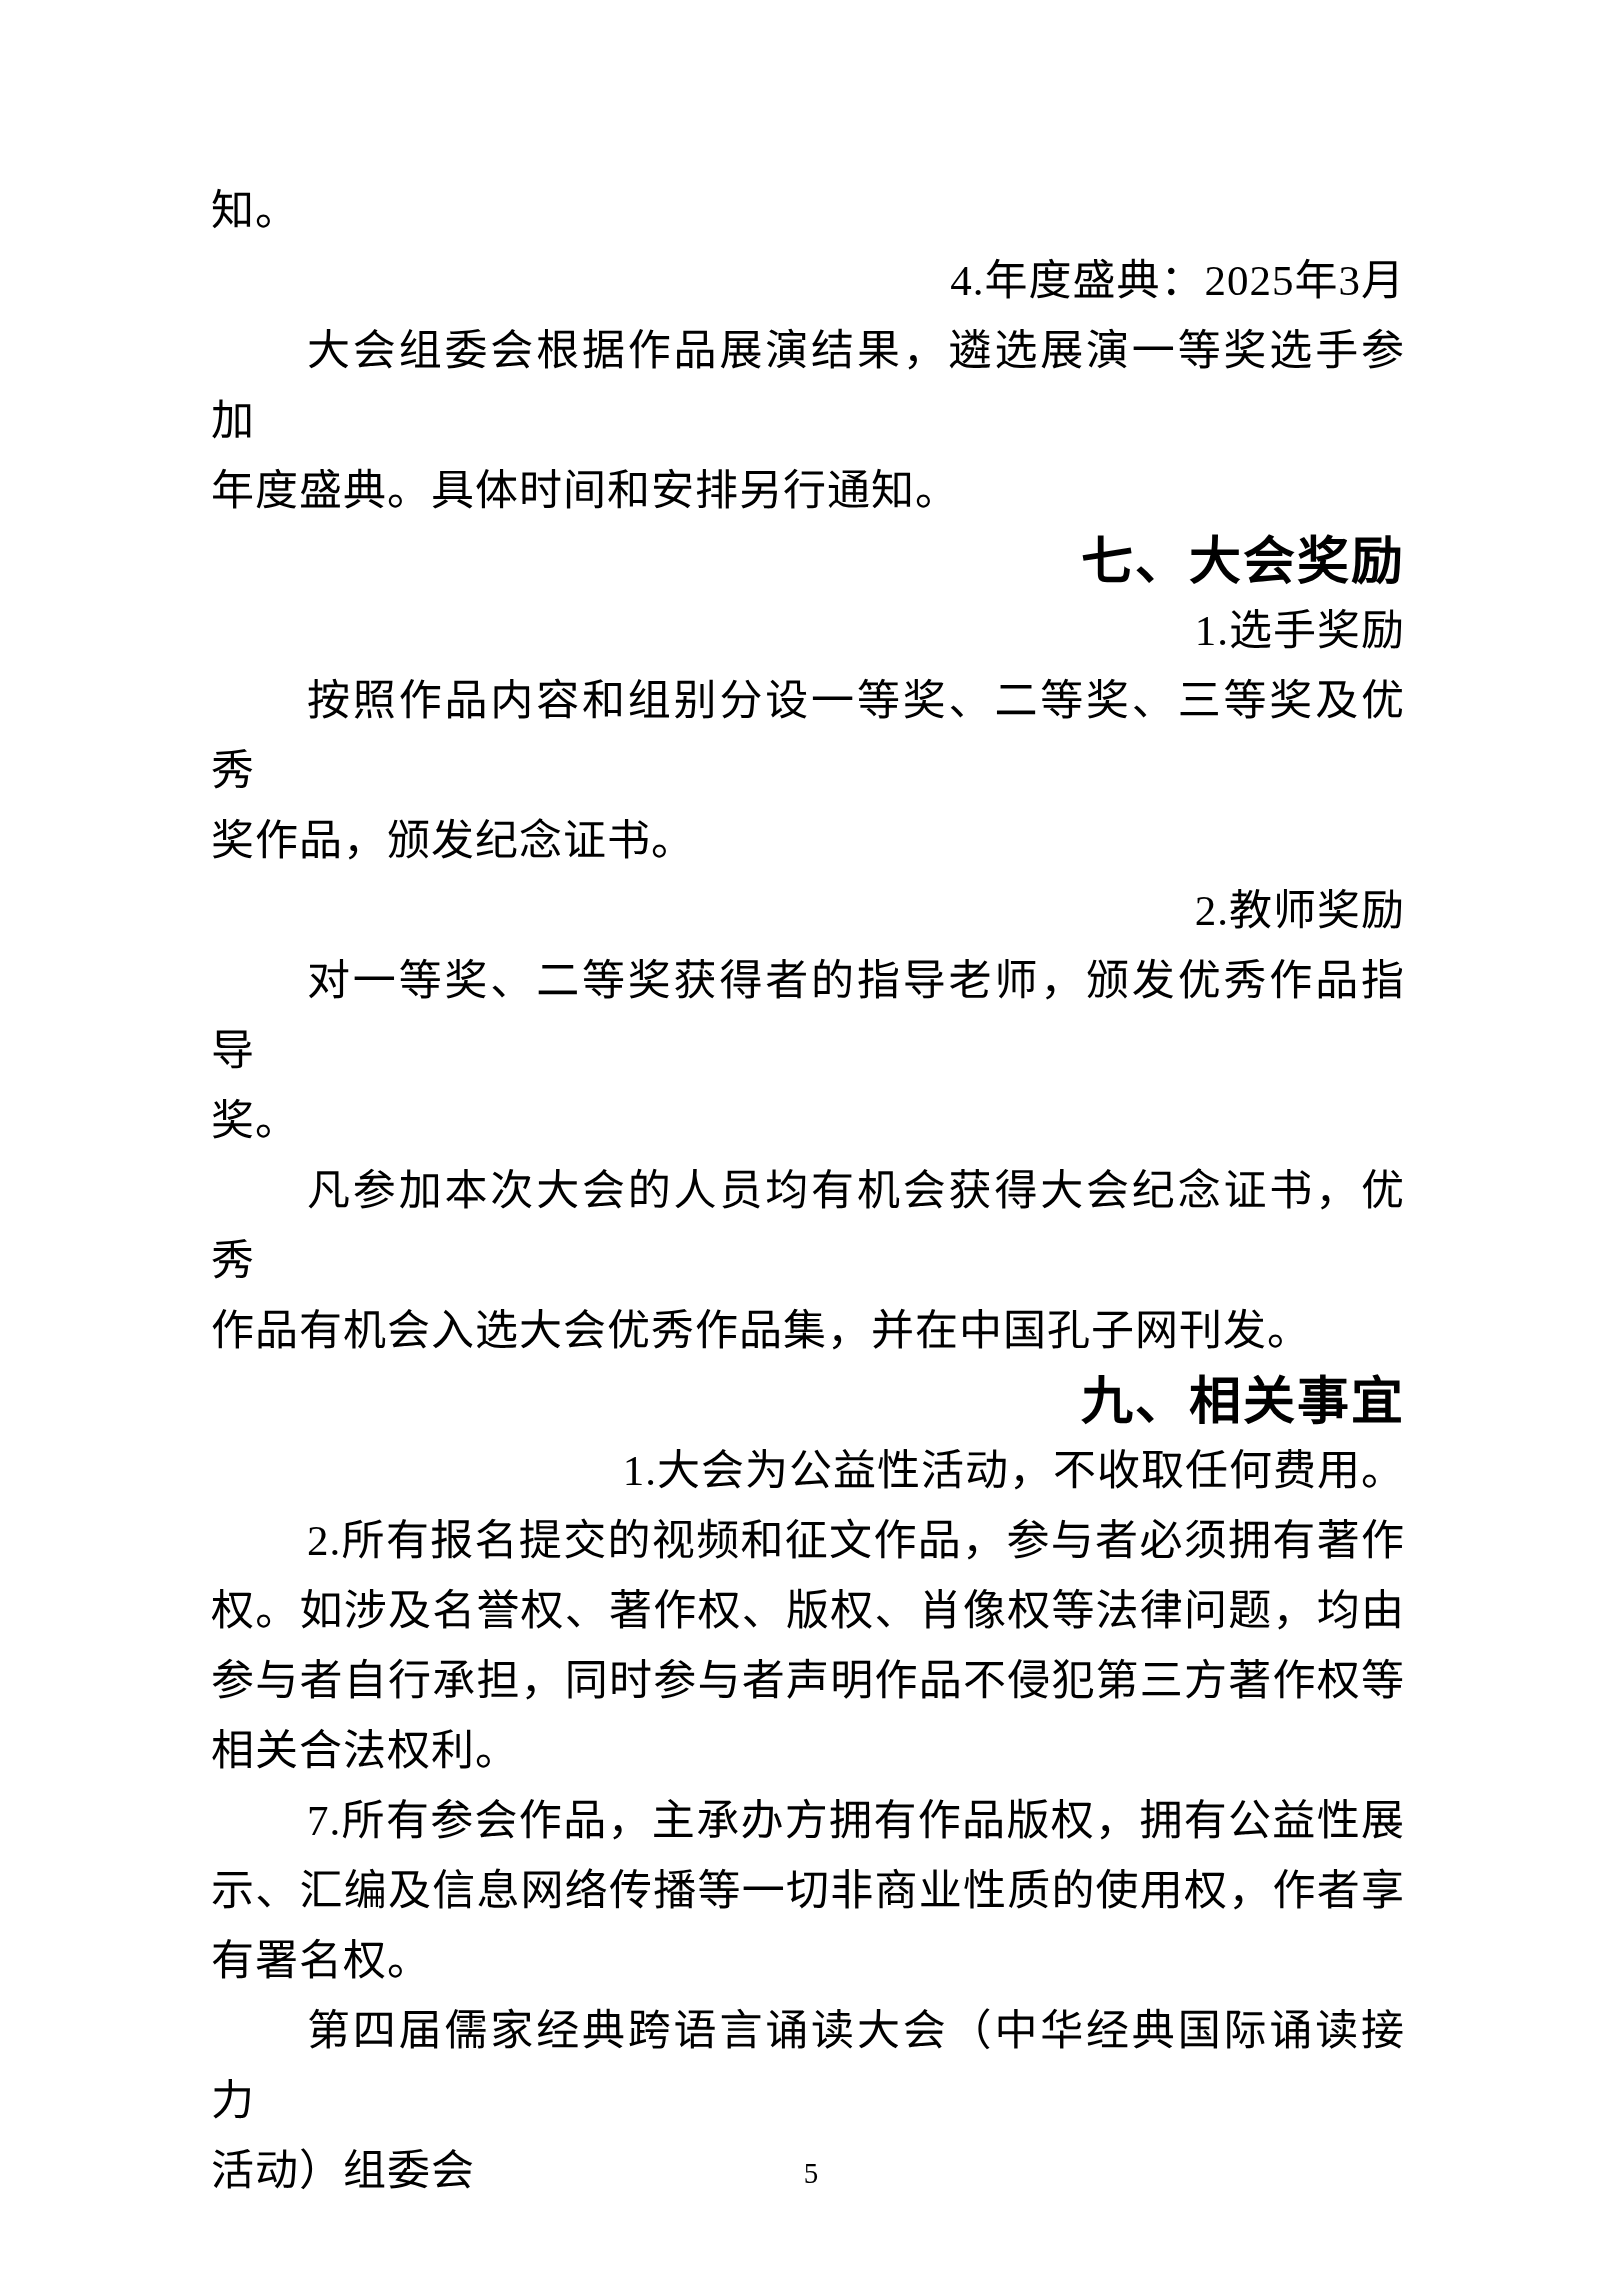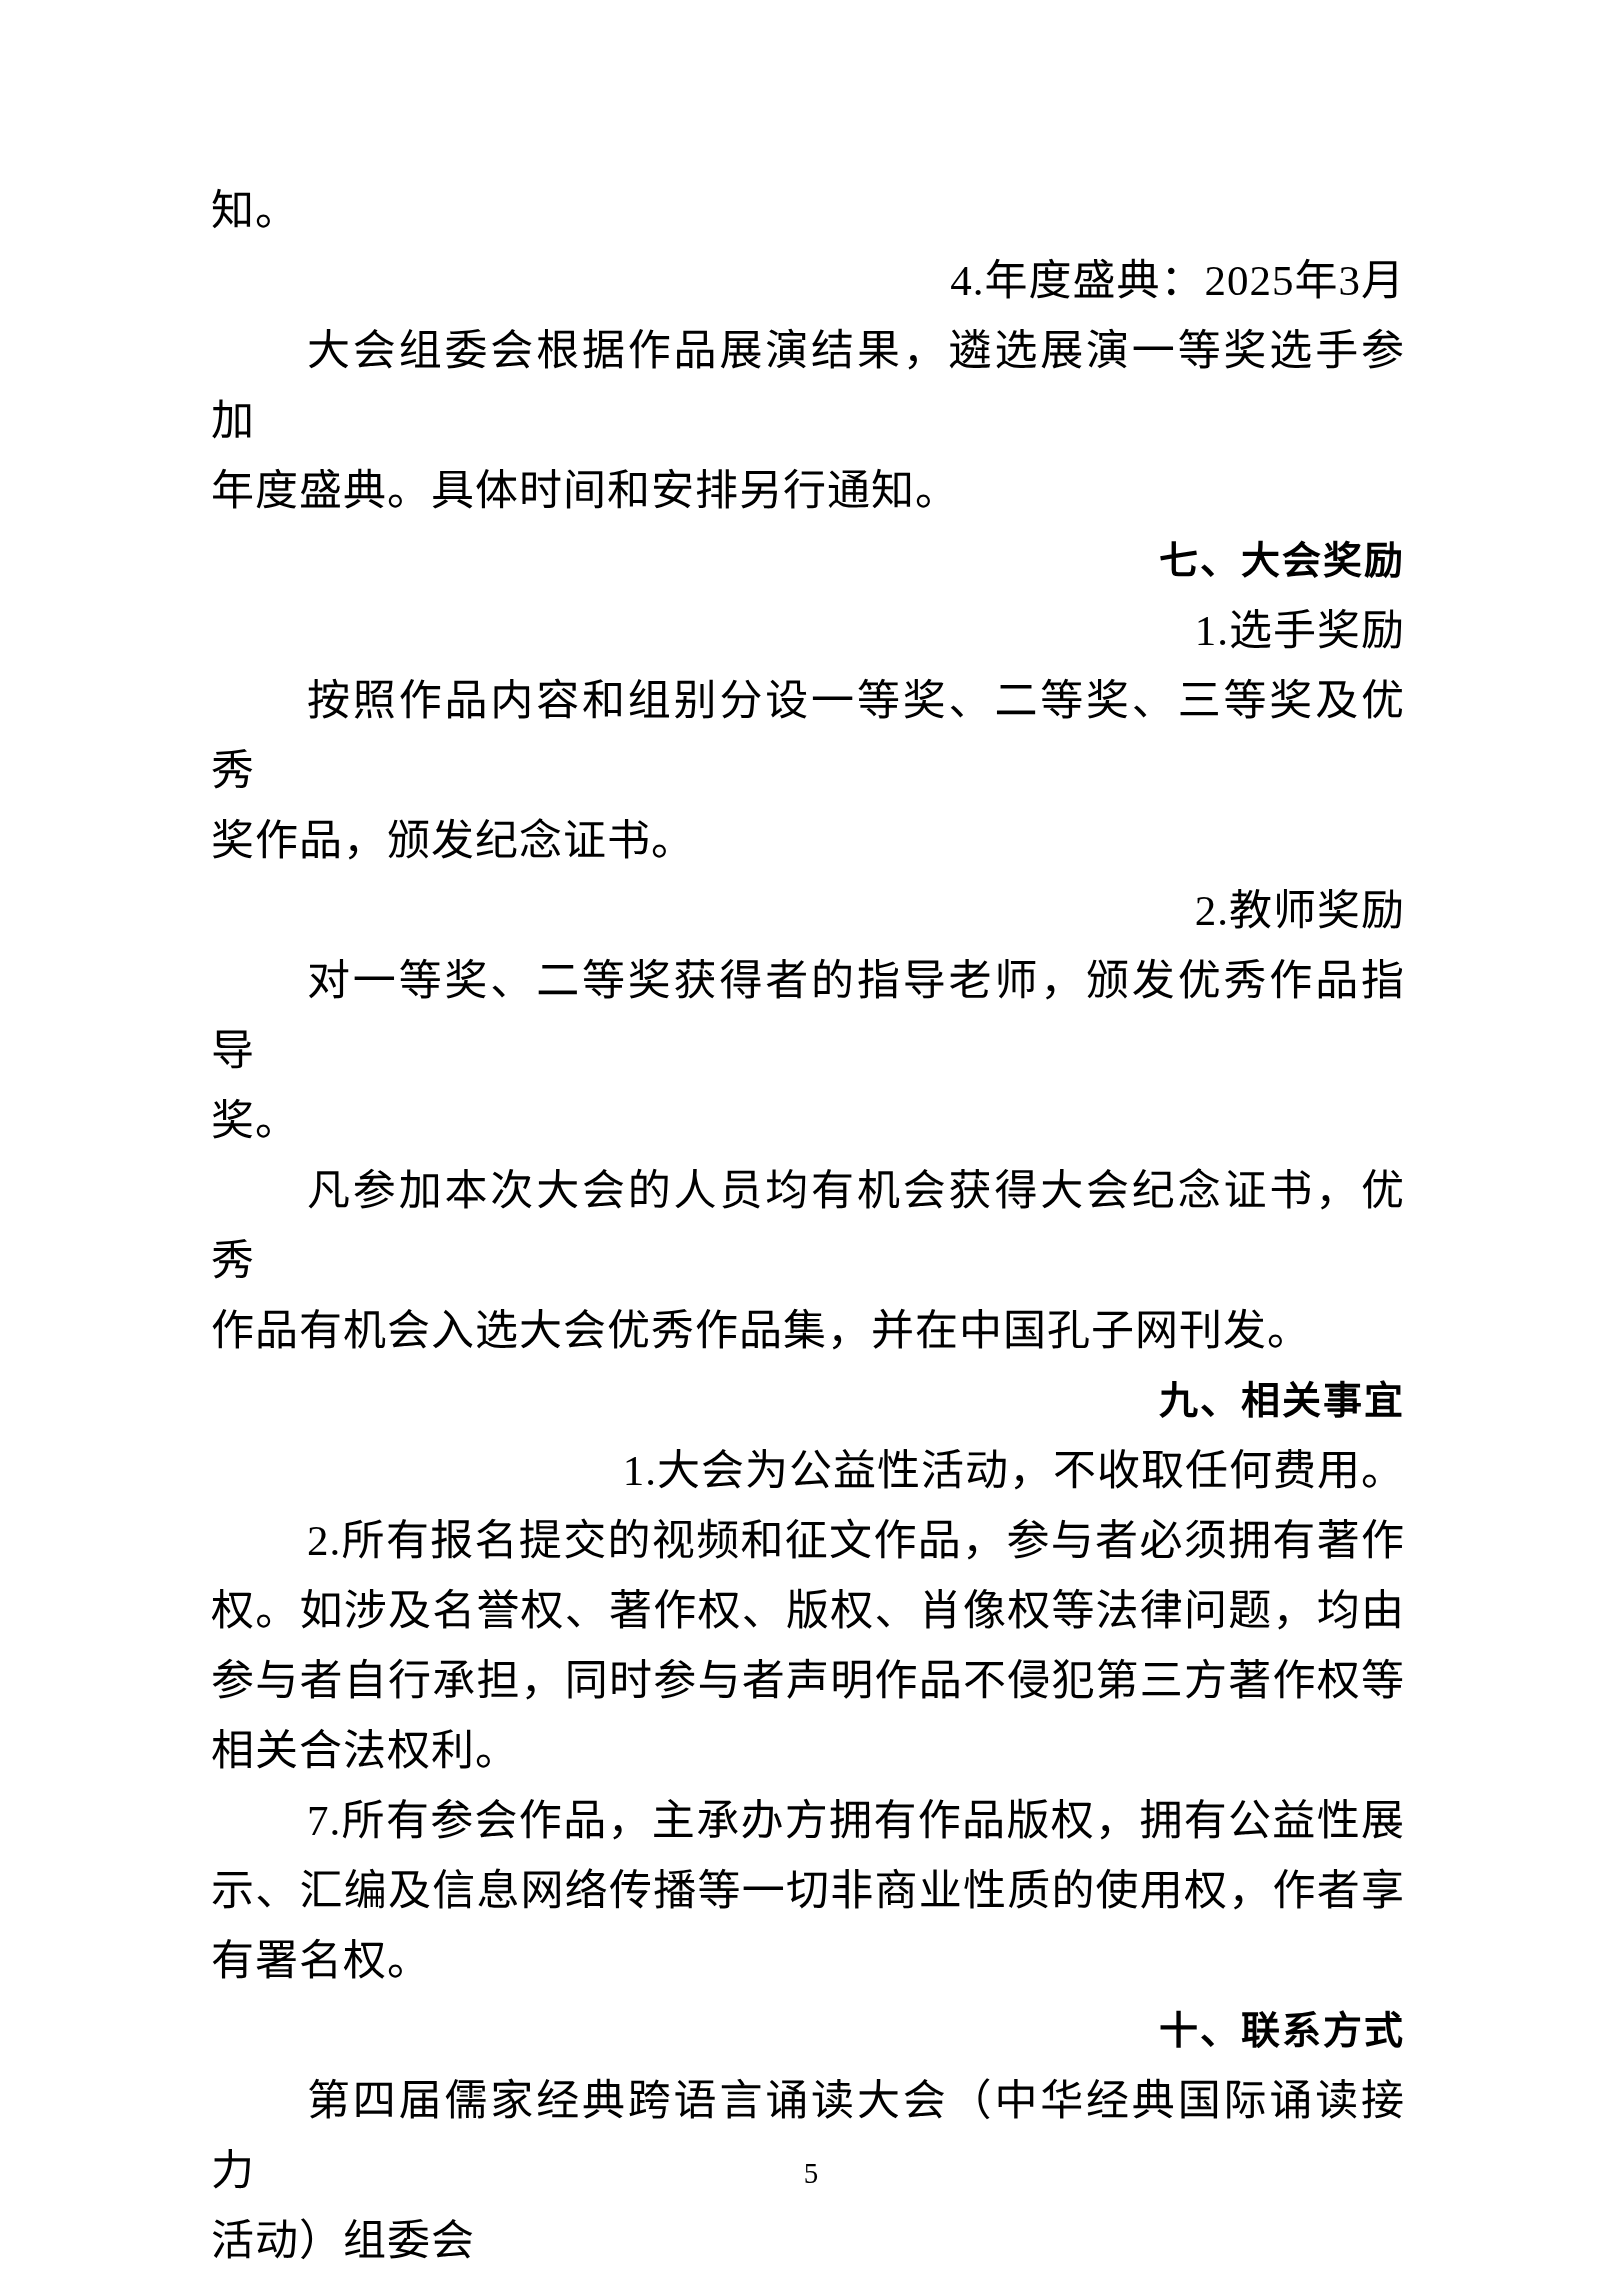--- a/index.html
+++ b/index.html
@@ -27,21 +27,21 @@
     color: #000000;
   }
   .line.body {
     font-family: "Liberation Serif", "DejaVu Serif", serif;
     font-size: 43px;
     font-weight: 400;
     letter-spacing: 1px;
   }
   .line.heading {
     font-family: "Liberation Sans", "DejaVu Sans", sans-serif;
-    font-size: 39px;
+    font-size: 52px;
     font-weight: 700;
     letter-spacing: 2px;
   }
   .line.indent {
     text-indent: 96px;
     text-align: right;
   }
   .line.justify {
     text-align: justify;
     text-align-last: justify;
@@ -78,19 +78,18 @@
       <div class="line body">作品有机会入选大会优秀作品集，并在中国孔子网刊发。</div>
       <div class="line heading indent">九、相关事宜</div>
       <div class="line body indent">1.大会为公益性活动，不收取任何费用。</div>
       <div class="line body indent justify">2.所有报名提交的视频和征文作品，参与者必须拥有著作</div>
       <div class="line body justify">权。如涉及名誉权、著作权、版权、肖像权等法律问题，均由</div>
       <div class="line body justify">参与者自行承担，同时参与者声明作品不侵犯第三方著作权等</div>
       <div class="line body">相关合法权利。</div>
       <div class="line body indent justify">7.所有参会作品，主承办方拥有作品版权，拥有公益性展</div>
       <div class="line body justify">示、汇编及信息网络传播等一切非商业性质的使用权，作者享</div>
       <div class="line body">有署名权。</div>
-      <div class="line heading indent">十、联系方式</div>
       <div class="line body indent justify">第四届儒家经典跨语言诵读大会（中华经典国际诵读接力</div>
       <div class="line body">活动）组委会</div>
     </div>
   <div class="page-number">5</div>
 </div>
 
 
 </body></html>

